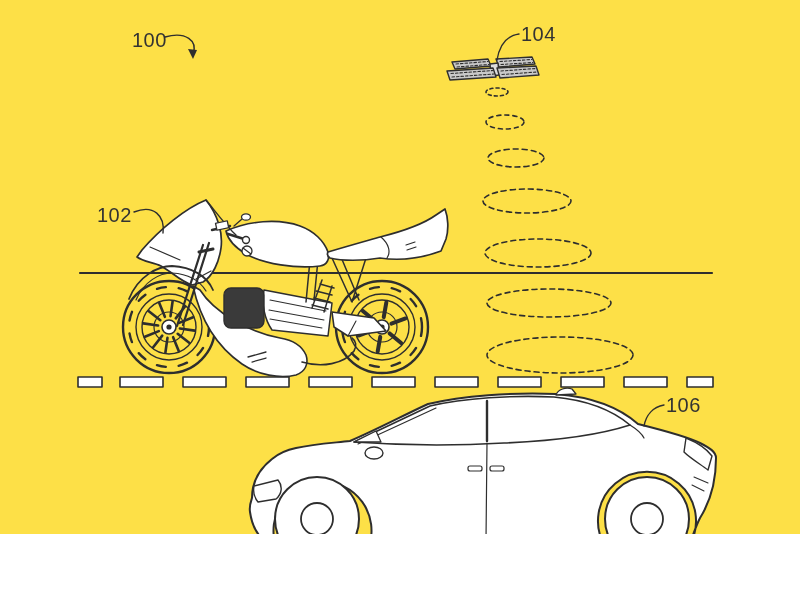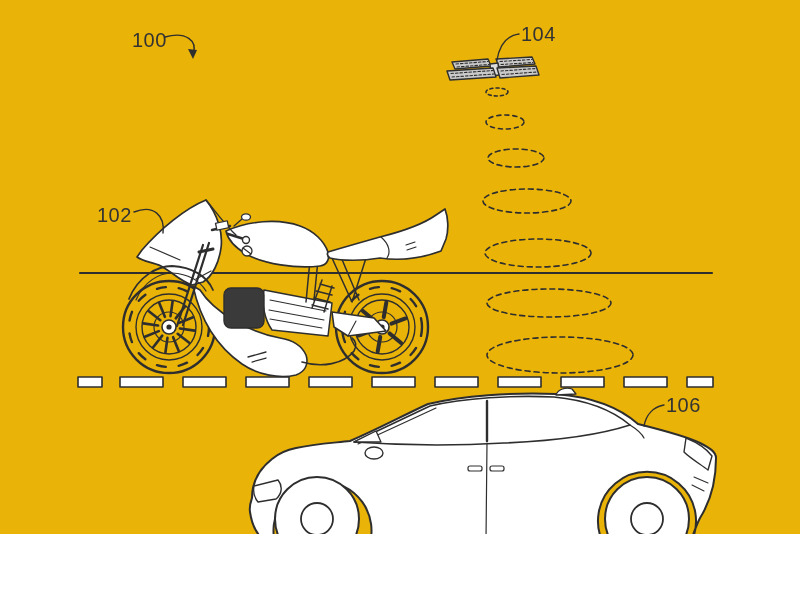--- a/index.html
+++ b/index.html
@@ -1,16 +1,16 @@
 <!DOCTYPE html>
 <html><head>
 <meta charset="utf-8">
 <style>
   html,body{margin:0;padding:0;background:#ffffff;}
-  .canvas{position:relative;width:800px;height:534px;background:#eab308;overflow:hidden;}
+  .canvas{position:relative;width:800px;height:534px;background:#fde047;overflow:hidden;}
   svg{display:block;}
   .ref-label{font-family:"Liberation Sans",sans-serif;font-size:20px;fill:#333333;letter-spacing:.5px;}
   .ln{stroke:#2e2e2e;fill:none;stroke-linecap:round;stroke-linejoin:round;}
   .white{fill:#ffffff;}
 </style>
 </head>
 <body>
 
 <div class="canvas">
 <svg width="800" height="600" viewBox="0 0 800 600">

